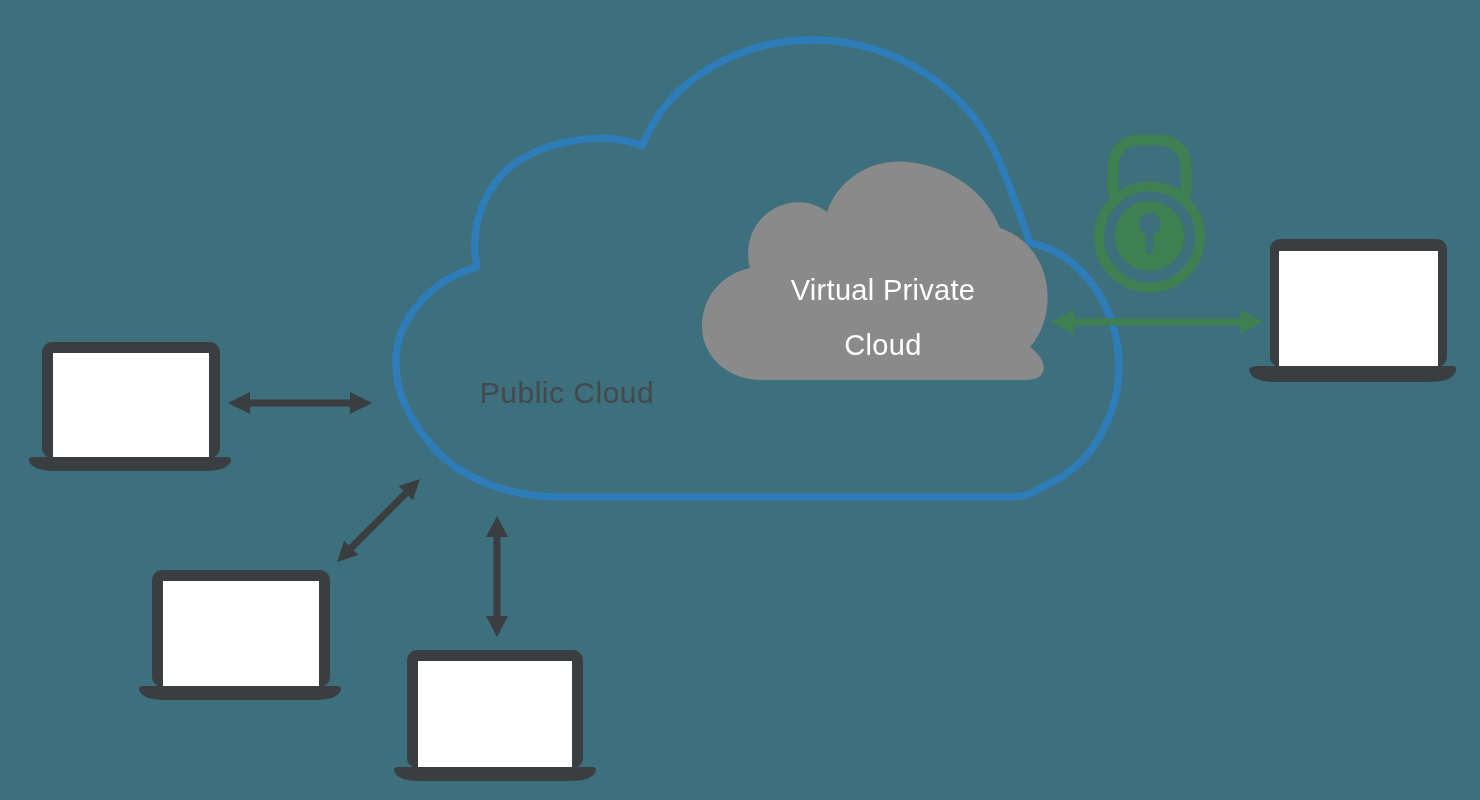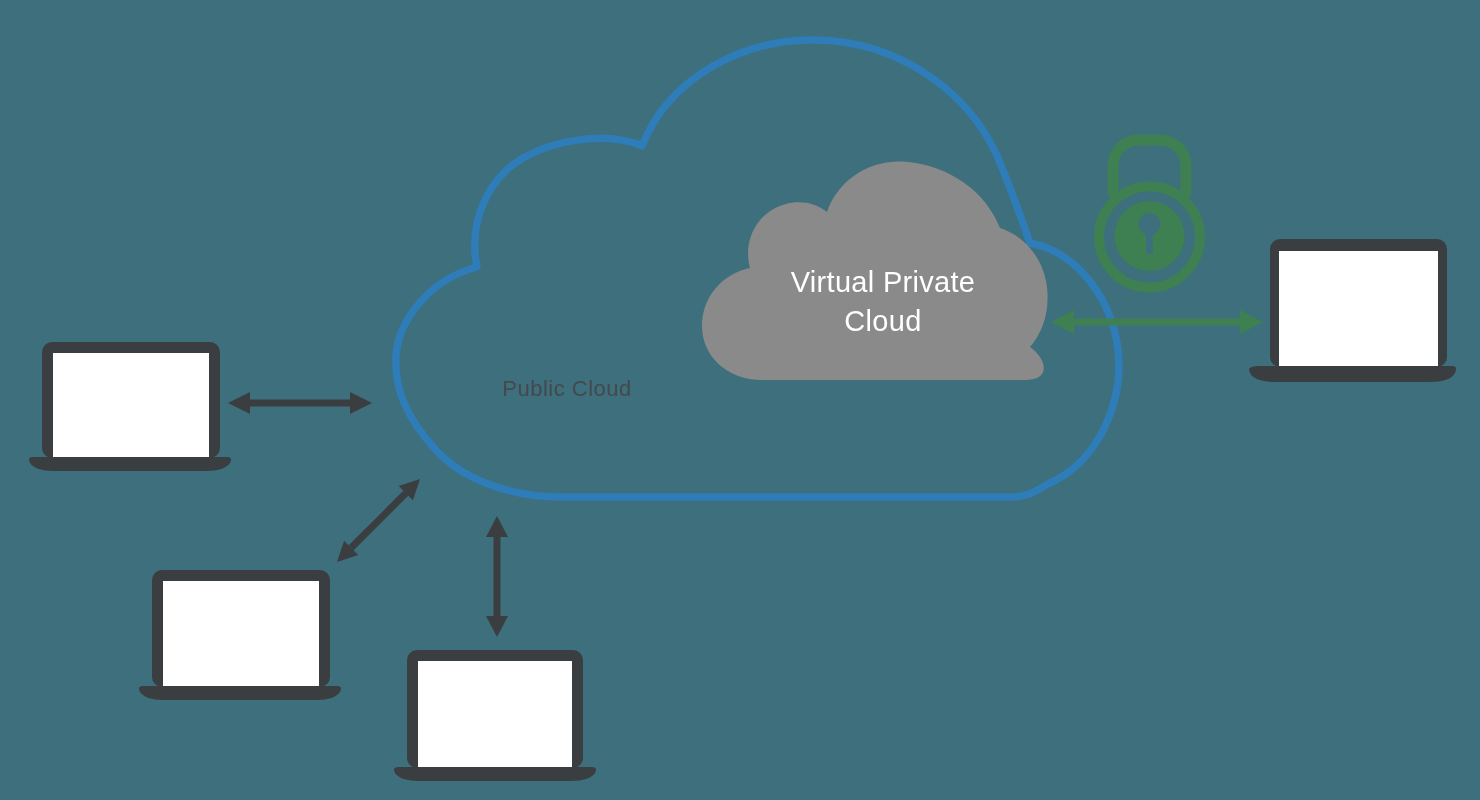--- a/index.html
+++ b/index.html
@@ -19,28 +19,28 @@
     width: 1480px; height: 800px;
     display: block;
   }
   .label {
     position: absolute;
     text-align: center;
     user-select: none;
   }
   .label.public-cloud {
     left: 447px; top: 376px; width: 240px;
-    font-size: 22px;
+    font-size: 30px;
     letter-spacing: 0.5px;
     color: #45484C;
   }
   .label.vpc {
     left: 763px; top: 263px; width: 240px;
     font-size: 29px;
-    line-height: 39px;
+    line-height: 55px;
     letter-spacing: 0.3px;
     color: #FFFFFF;
   }
 </style>
 </head>
 <body>
 
 <div class="canvas">
 
   <svg class="layer" viewBox="0 0 1480 800">

